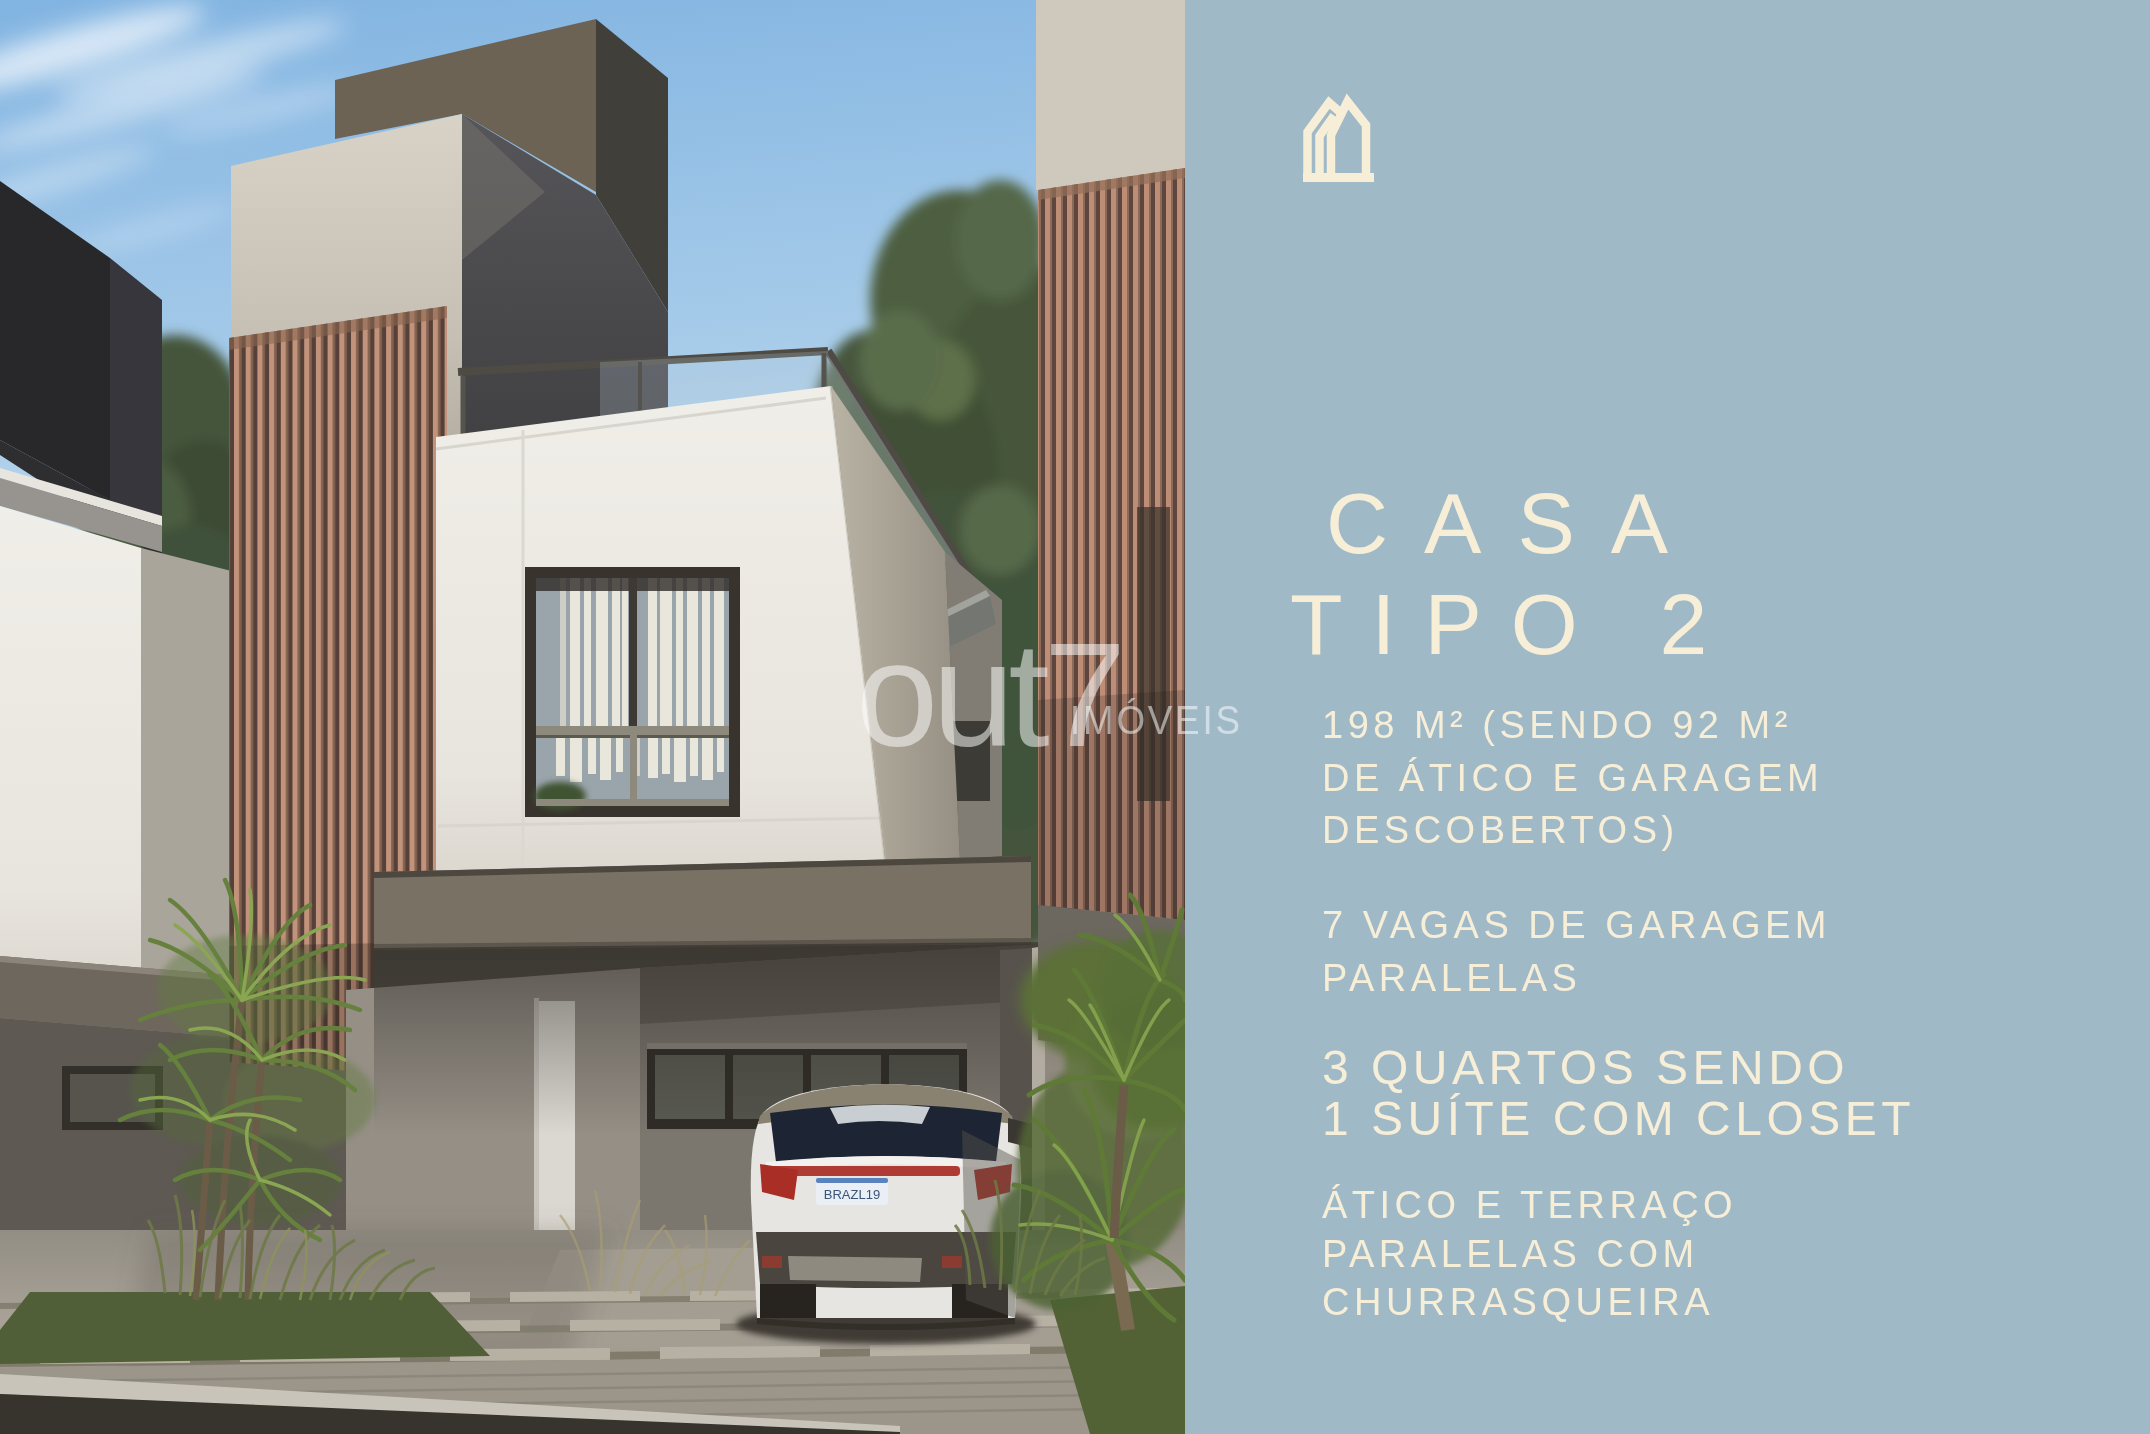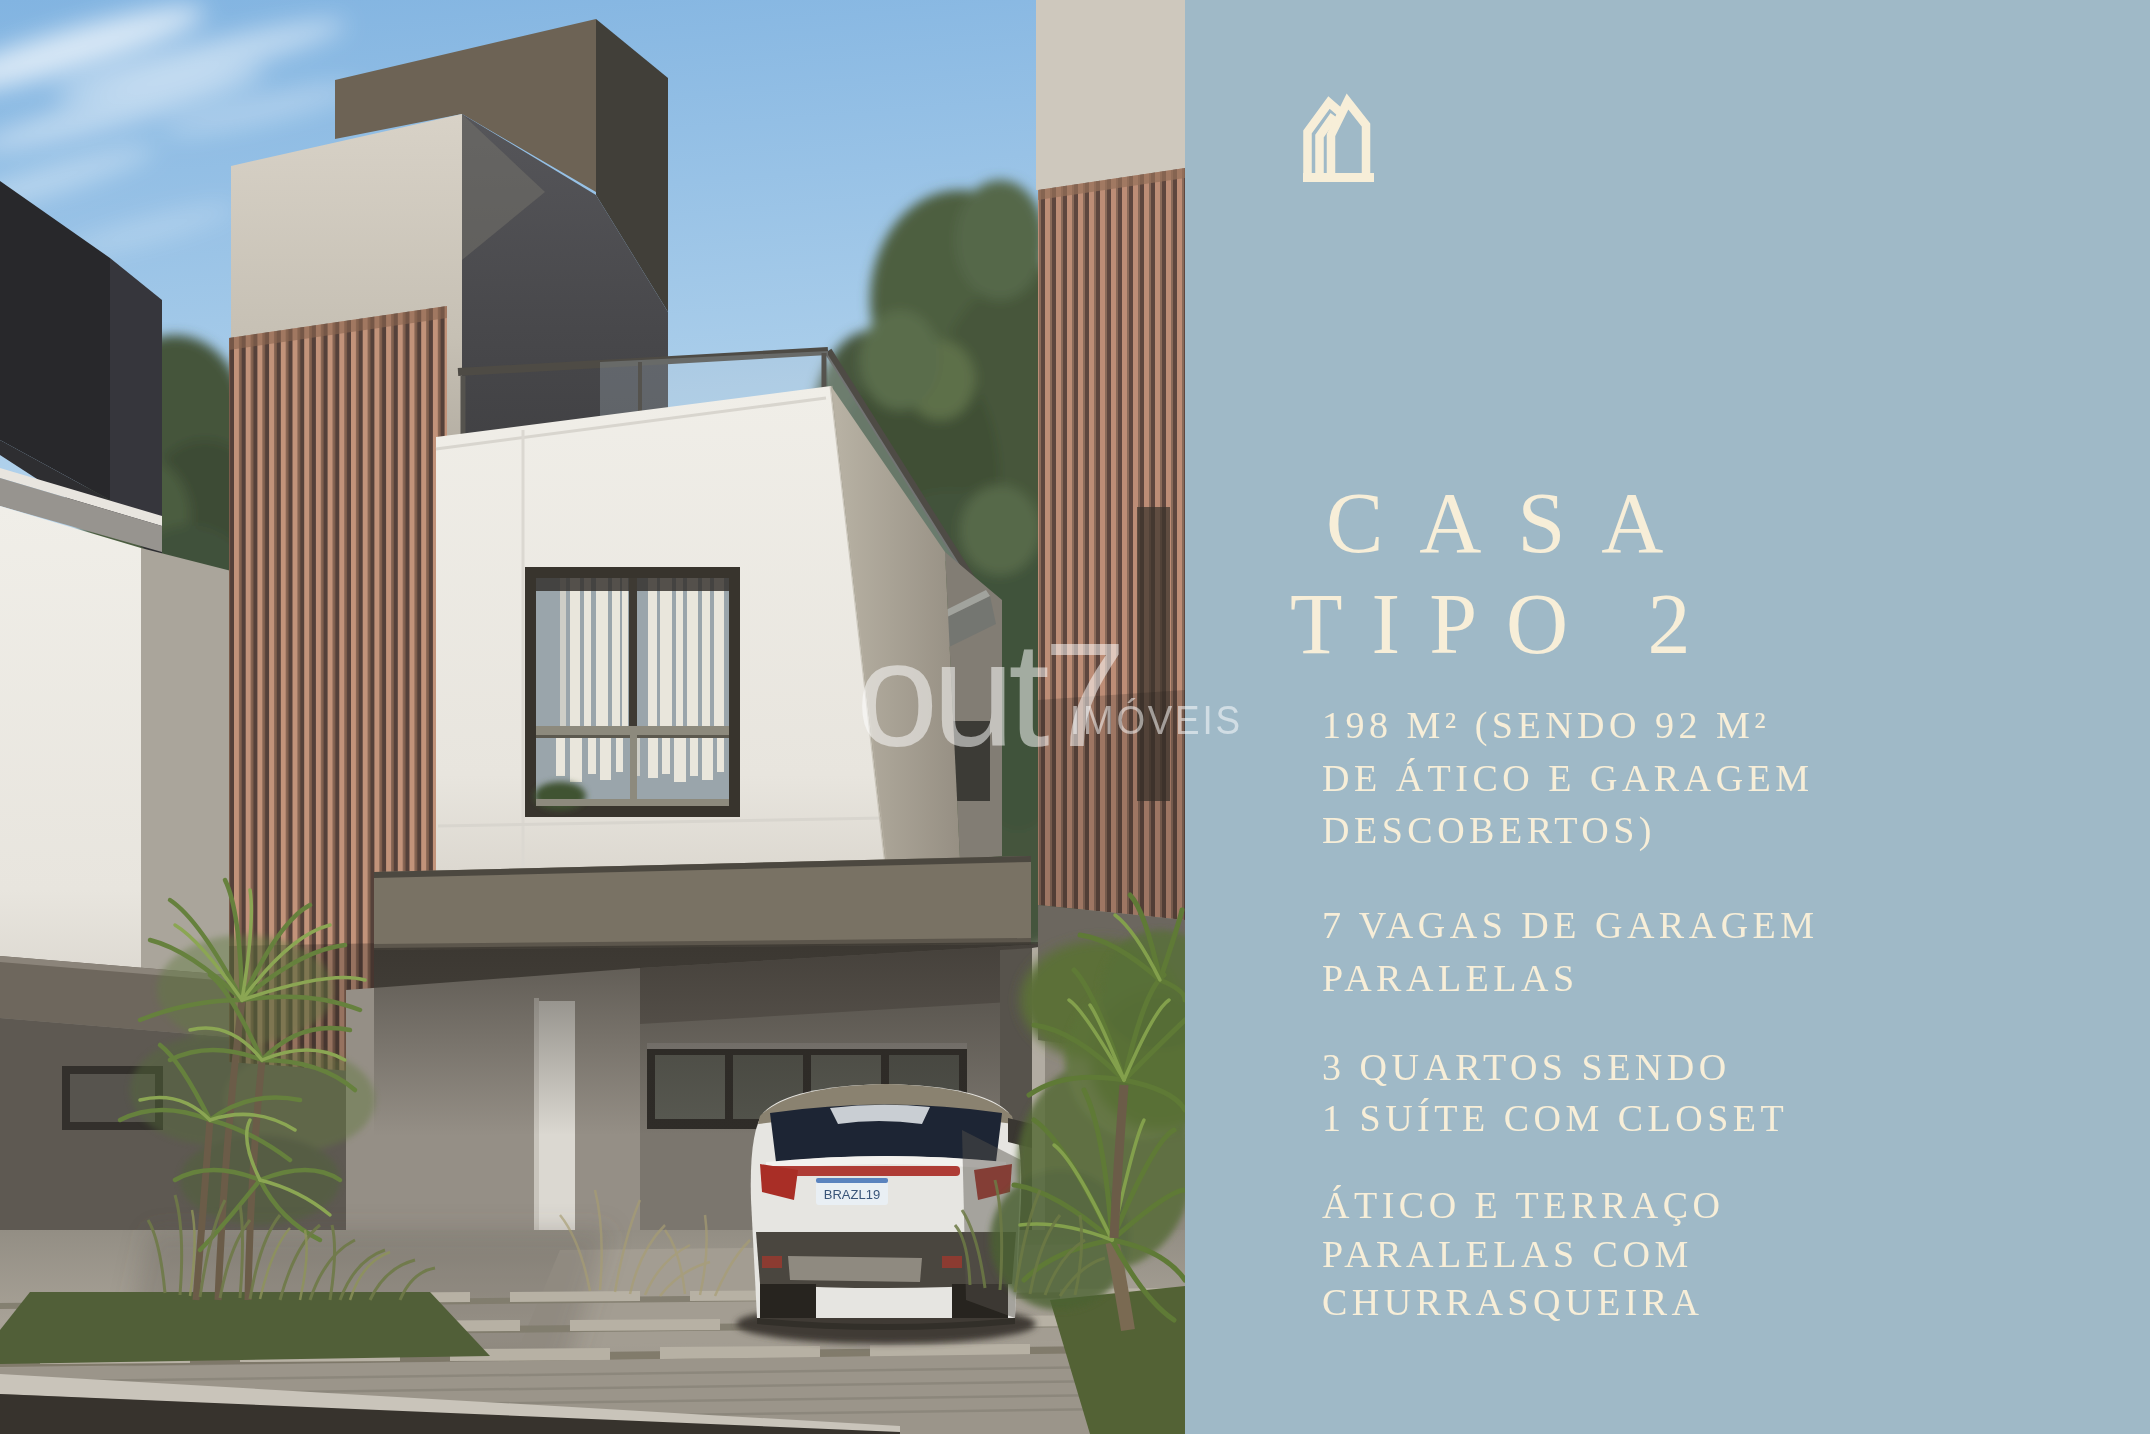--- a/index.html
+++ b/index.html
@@ -1,19 +1,19 @@
 <!DOCTYPE html>
 <html><head>
 <meta charset="utf-8">
 <style>
   html,body{margin:0;padding:0;}
   body{width:2150px;height:1434px;overflow:hidden;font-family:"Liberation Sans",sans-serif;}
   #stage{position:relative;width:2150px;height:1434px;background:#9fb9c7;}
   #photo{position:absolute;left:0;top:0;}
-  .txt{position:absolute;color:#f7eed8;font-family:Liberation Serif, serif;white-space:pre;}
+  .txt{position:absolute;color:#f7eed8;font-family:Liberation Sans, sans-serif;white-space:pre;}
 </style>
 </head>
 <body>
 <div id="stage">
 
 <svg id="photo" width="1185" height="1434" viewBox="0 0 1185 1434">
 <defs>
   <linearGradient id="skyg" x1="0" y1="0" x2="0.13" y2="1">
     <stop offset="0" stop-color="#82b4e1"></stop>
     <stop offset="0.55" stop-color="#a9cdea"></stop>
@@ -526,21 +526,21 @@
 <div class="txt" style="left:1326px;top:473px;font-size:86px;letter-spacing:36px;line-height:101px;">CASA</div>
 <div class="txt" style="left:1290px;top:574px;font-size:86px;letter-spacing:29px;line-height:101px;">TIPO 2</div>
 
 <div class="txt" style="left:1322px;top:699px;font-size:38px;letter-spacing:4.5px;line-height:52.5px;">198 M² (SENDO 92 M²
 DE ÁTICO E GARAGEM
 DESCOBERTOS)</div>
 
 <div class="txt" style="left:1322px;top:899px;font-size:38px;letter-spacing:4.5px;line-height:52.5px;">7 VAGAS DE GARAGEM
 PARALELAS</div>
 
-<div class="txt" style="left:1322px;top:1042px;font-size:38px;letter-spacing:4.5px;line-height:51px;">3 QUARTOS SENDO
+<div class="txt" style="left:1322px;top:1042px;font-size:48px;letter-spacing:4.5px;line-height:51px;">3 QUARTOS SENDO
 1 SUÍTE COM CLOSET</div>
 
 <div class="txt" style="left:1322px;top:1181px;font-size:38px;letter-spacing:4.5px;line-height:48.5px;">ÁTICO E TERRAÇO
 PARALELAS COM
 CHURRASQUEIRA</div>
 
 <div style="position:absolute;left:856px;top:610px;font-family:Liberation Sans, sans-serif;font-size:148px;letter-spacing:-6px;color:rgba(255,255,255,0.52);">out7</div>
 
 <div style="position:absolute;left:1070px;top:698px;font-family:'Liberation Sans',sans-serif;font-size:40px;letter-spacing:3px;color:rgba(255,255,255,0.52);transform:scaleX(0.92);transform-origin:left top;">IMÓVEIS</div>
 </div>

